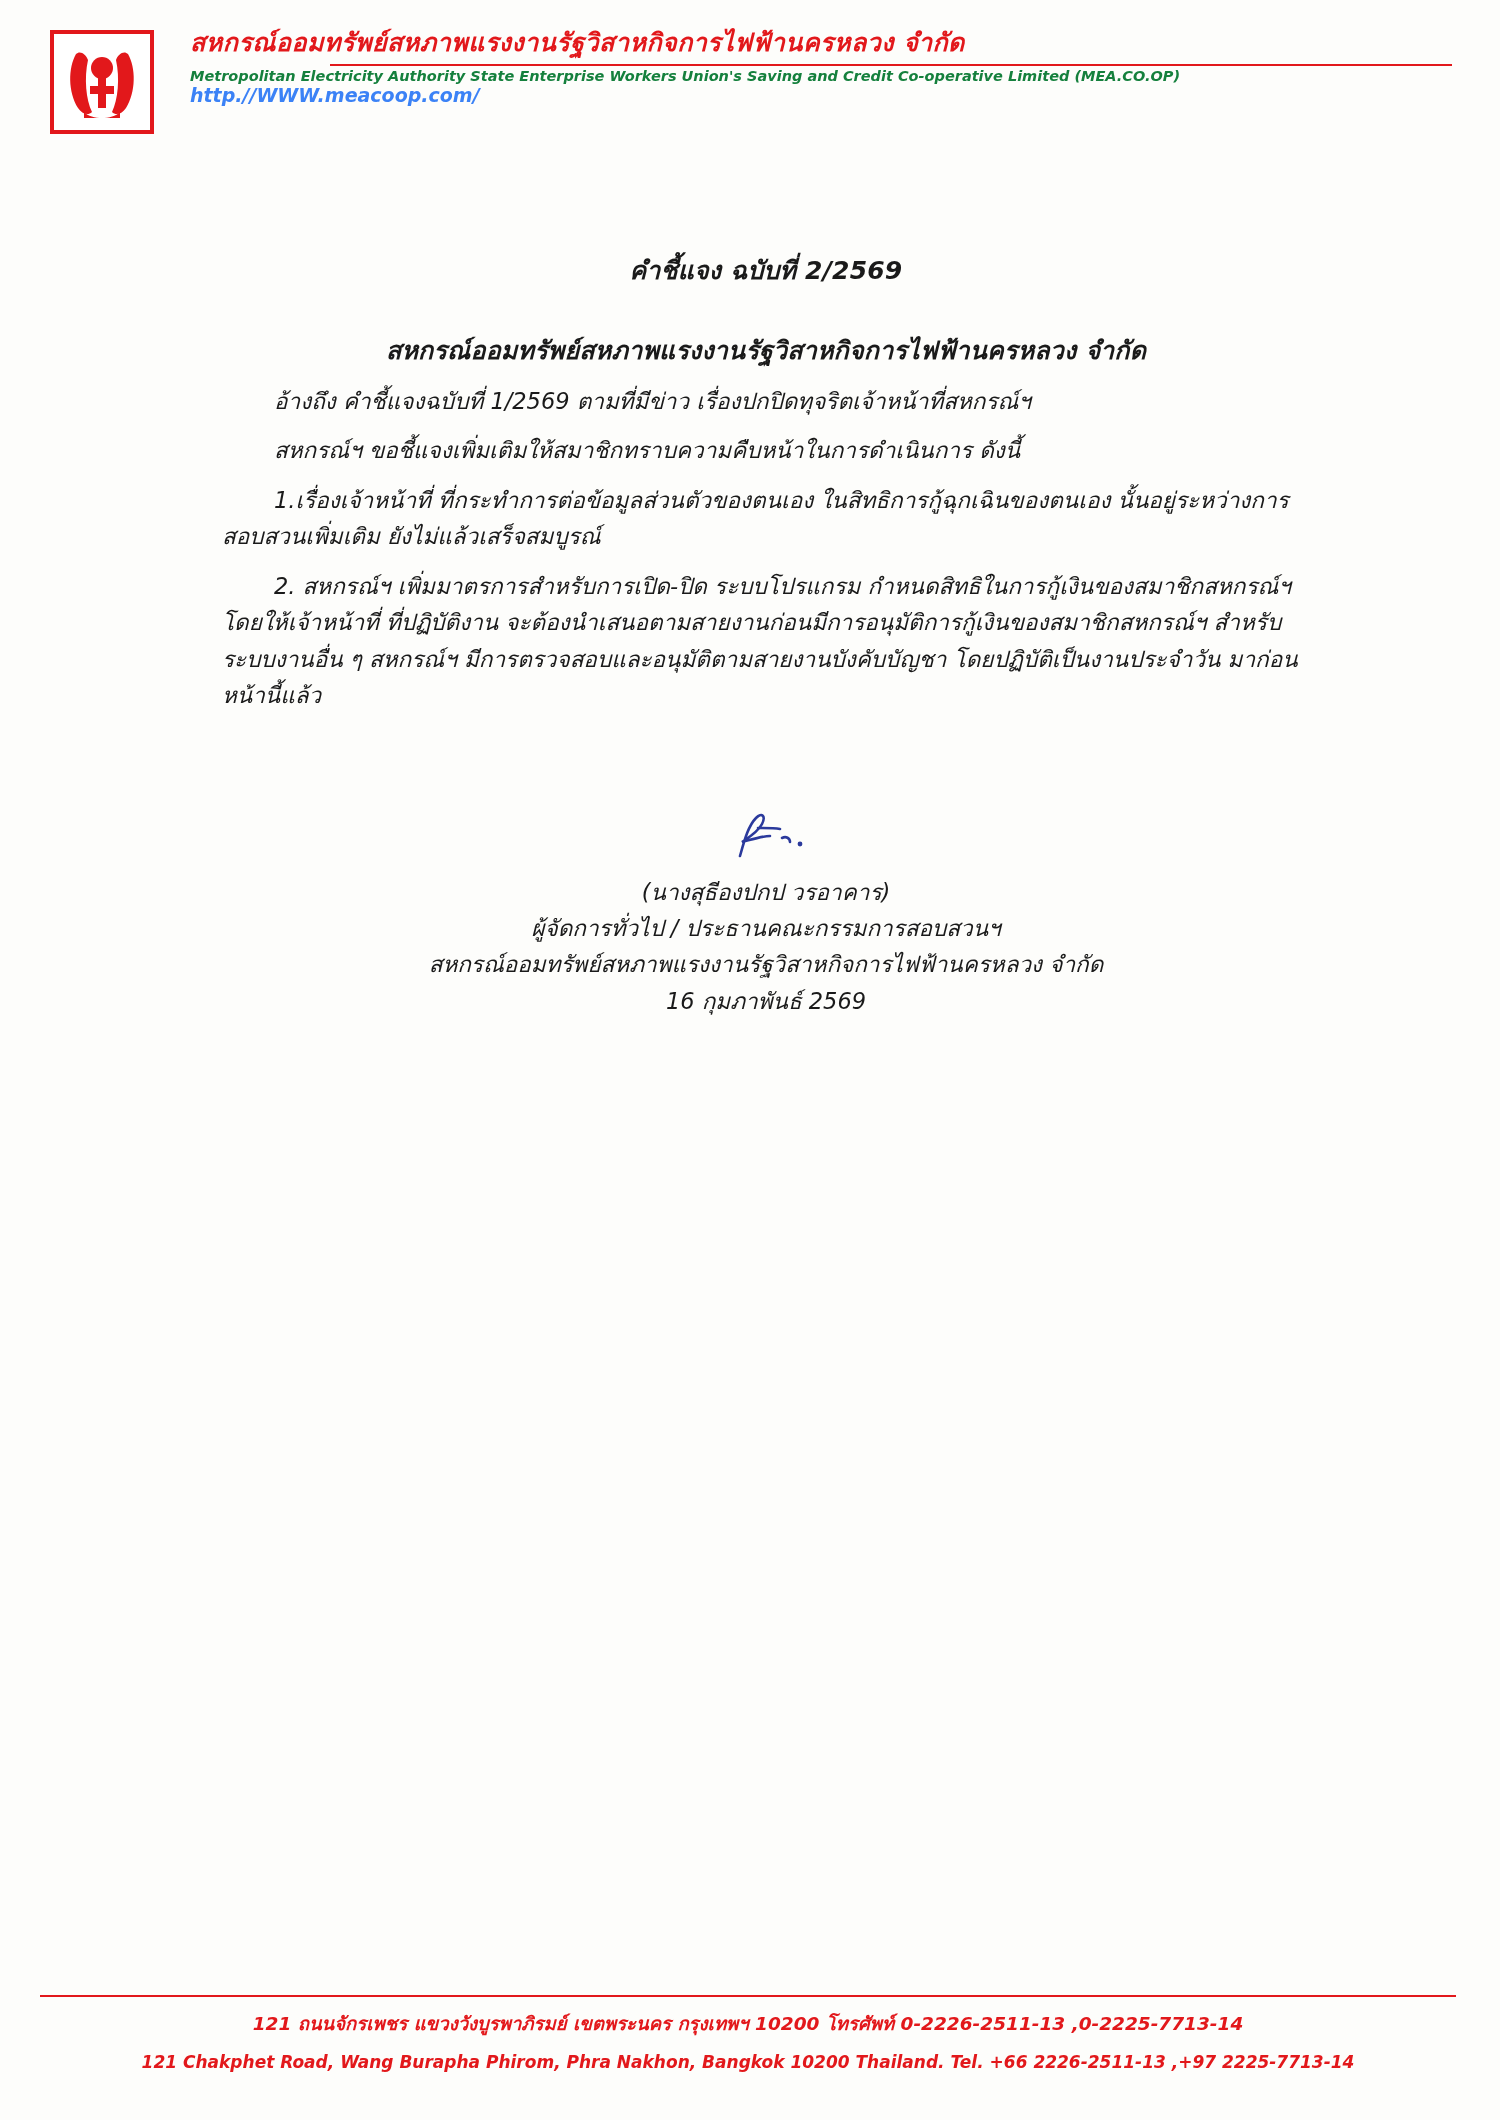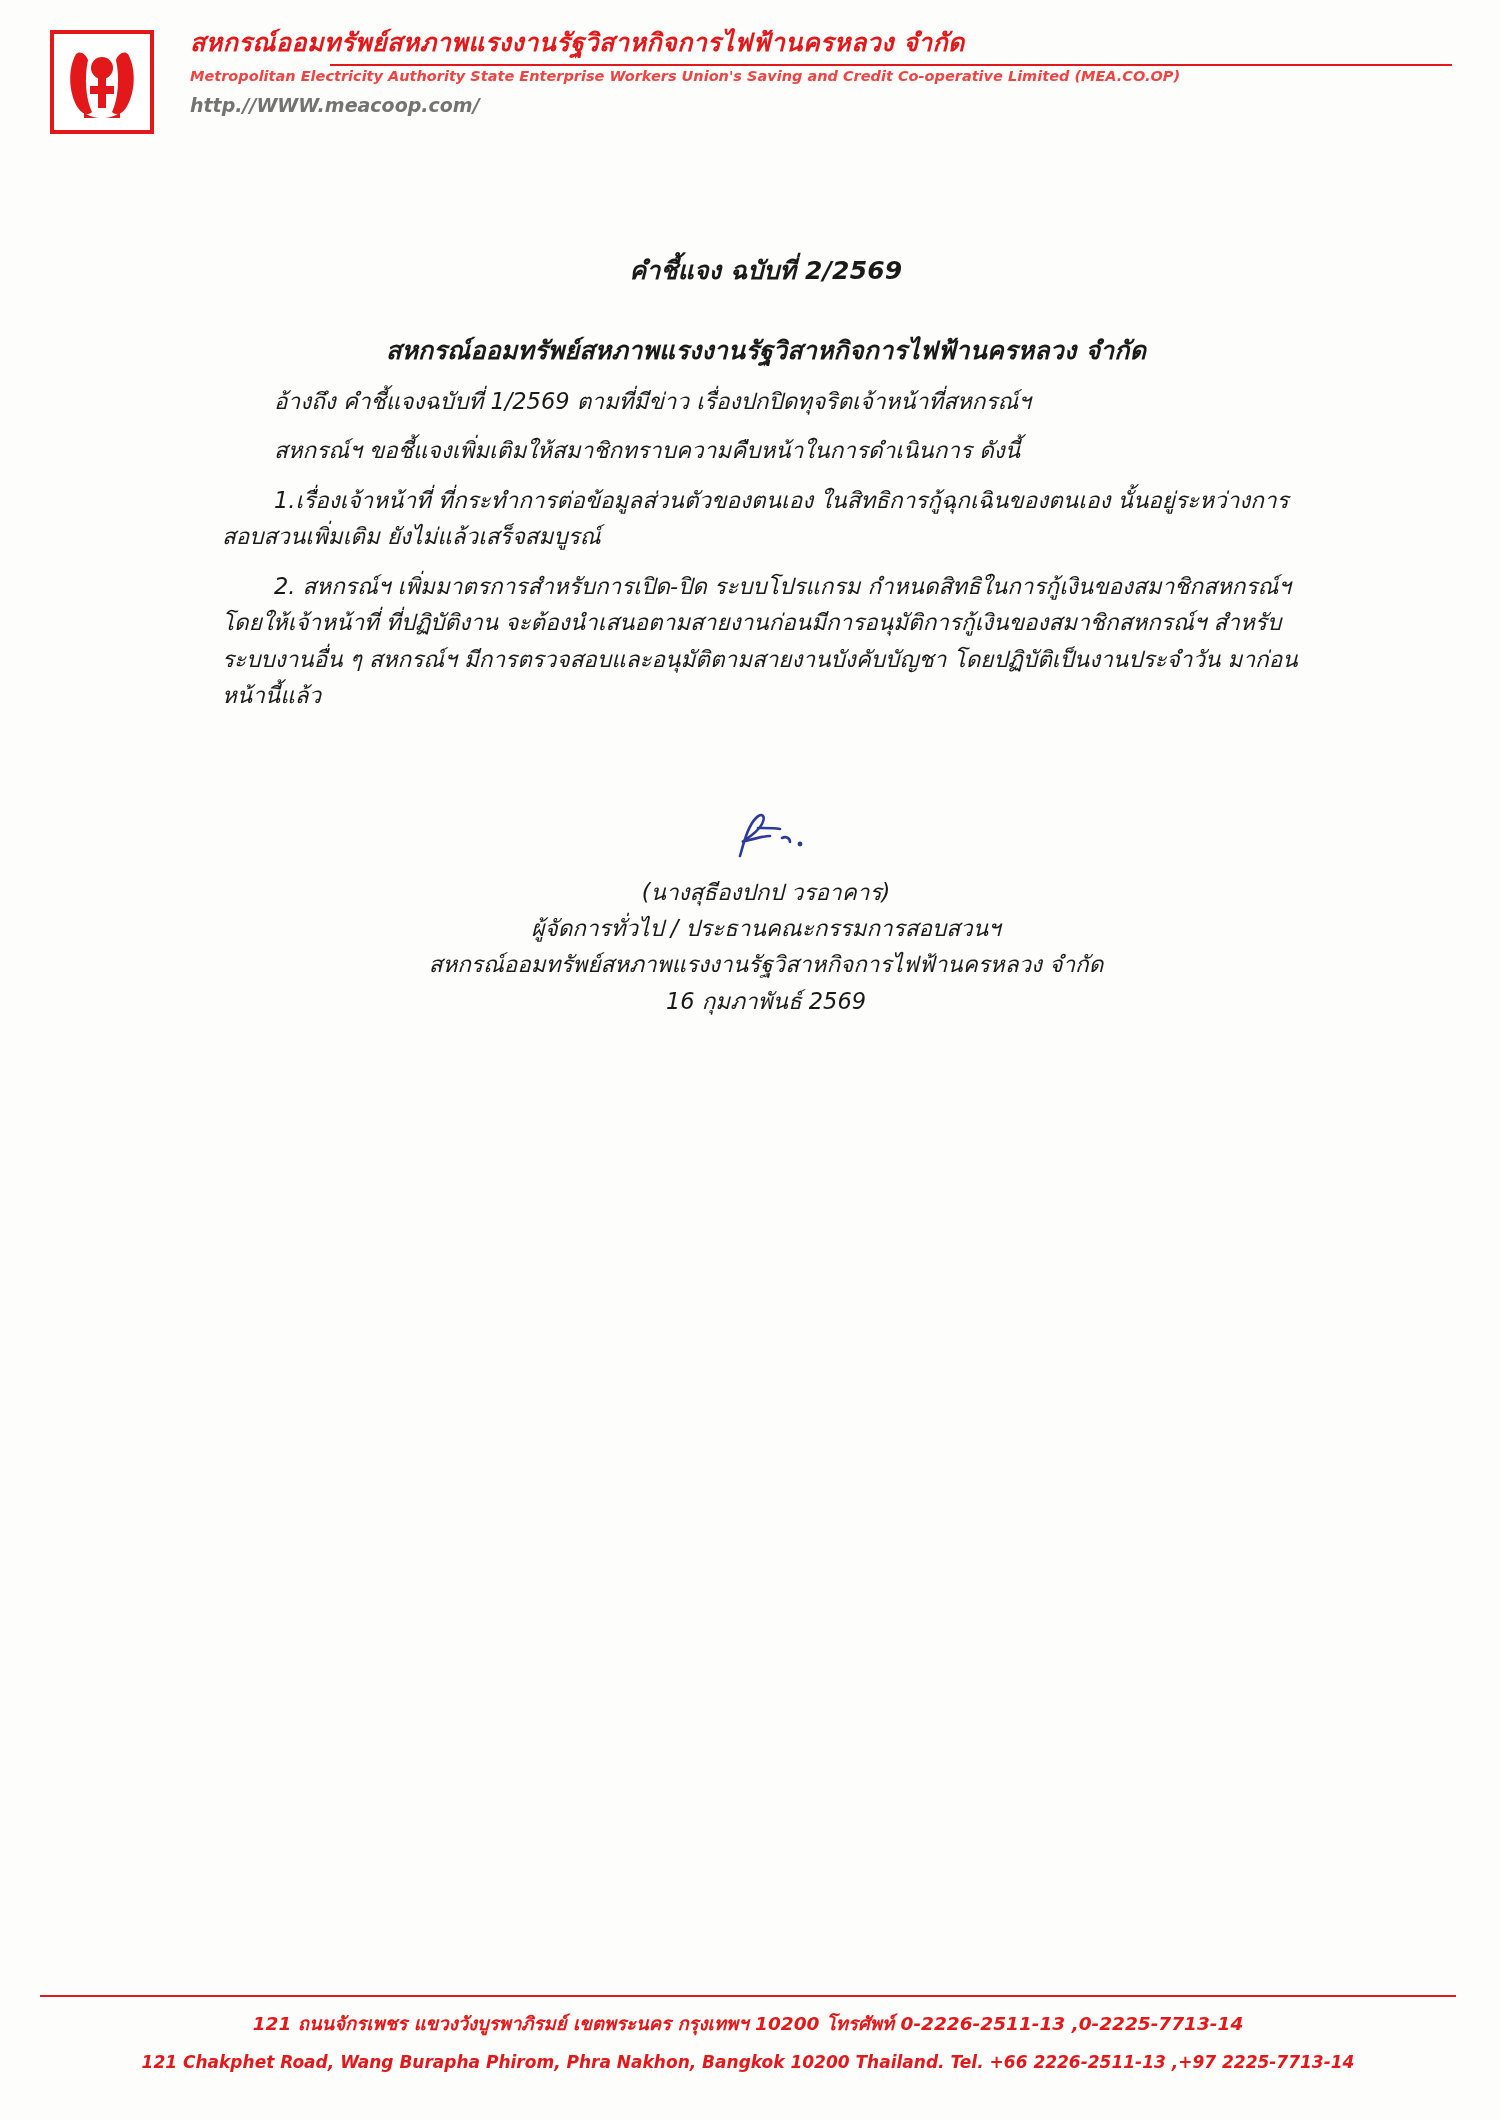--- a/index.html
+++ b/index.html
@@ -52,31 +52,30 @@
   }
   .org-th {
     color: #e2181b;
     font-size: 25px;
     font-weight: 700;
     letter-spacing: 0.5px;
     line-height: 1.2;
     white-space: nowrap;
   }
   .org-en {
-    color: #ef4444;
+    color: #15803d;
     font-size: 14.5px;
     font-weight: 600;
     margin-top: 10px;
     white-space: nowrap;
   }
   .org-url {
-    color: #737373;
+    color: #3b82f6;
     font-size: 19px;
     font-weight: 600;
-    margin-top: 10px;
     white-space: nowrap;
   }
   .header-rule {
     position: absolute;
     left: 140px;
     right: 0;
     top: 36px;
     height: 2px;
     background: #e2181b;
   }

